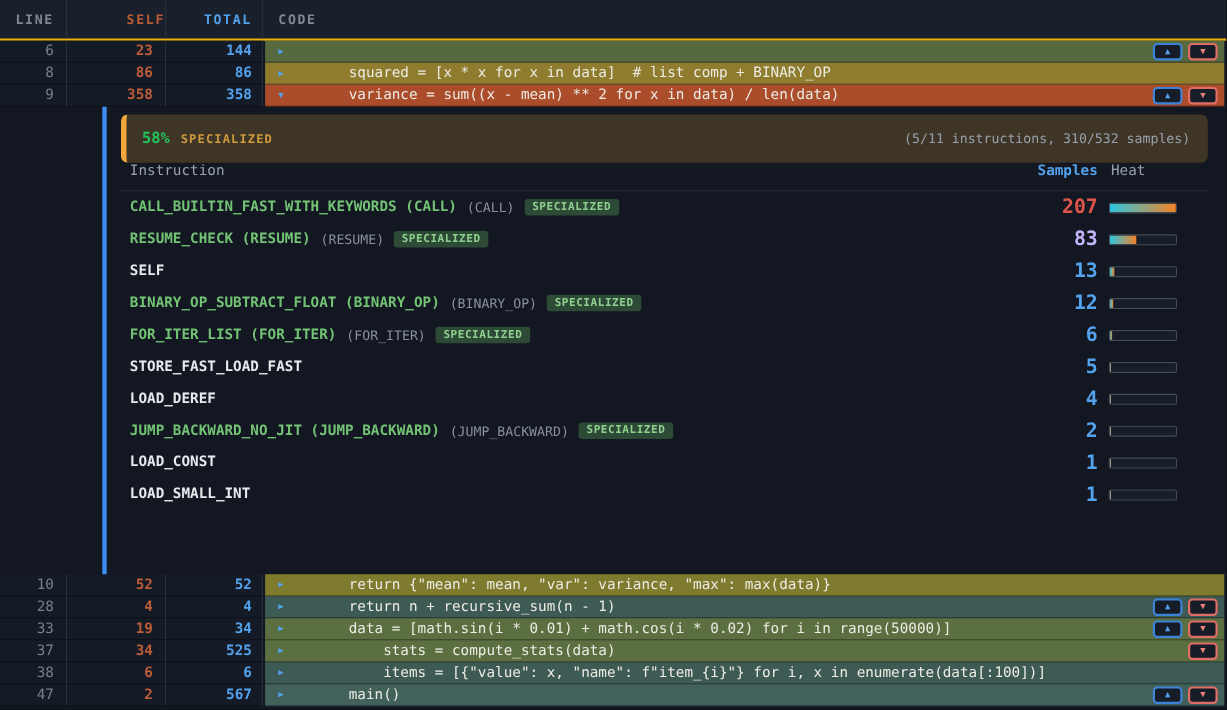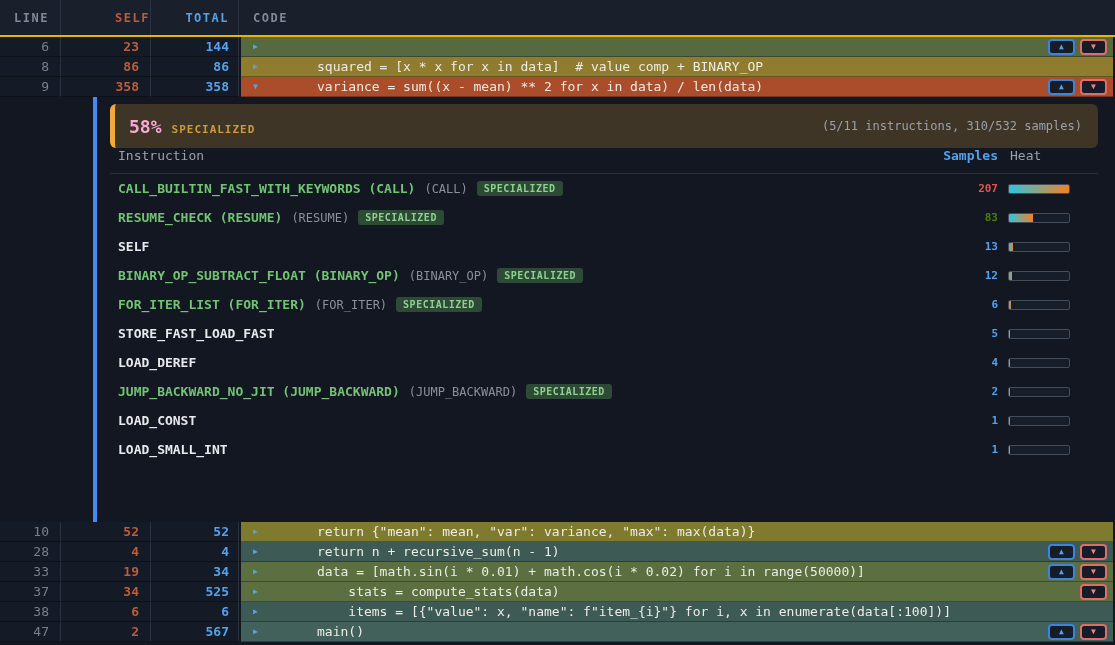--- a/index.html
+++ b/index.html
@@ -32,37 +32,37 @@
   .btn{width:27px;height:16px;border-radius:4px;background:#161c28;display:flex;align-items:center;
        justify-content:center;font-size:8px;line-height:1;padding:0;cursor:pointer;font-family:inherit;box-sizing:border-box;}
   .btn.up{border:2px solid #3d84d6;color:#53a2ed;}
   .btn.down{border:2px solid #e06d66;color:#ed837c;}
   
   .panel{position:relative;height:425px;box-sizing:border-box;padding:7px 17px 0 110px;background:#121722;}
   .accent{position:absolute;left:93px;top:0;bottom:0;width:4px;background:#3f8cf3;}
   .banner{height:44px;box-sizing:border-box;background:#3e3526;border-left:5px solid #f2a93c;border-radius:6px;
           display:flex;align-items:center;justify-content:space-between;padding:0 16px 0 14px;}
   .banner-left{display:flex;align-items:baseline;gap:10px;}
-  .pct{color:#f9a8d4;font-size:18px;font-weight:bold;}
+  .pct{color:#22c55e;font-size:14px;font-weight:bold;}
   .spec-label{color:#cf9a3e;font-size:11px;font-weight:bold;letter-spacing:1px;}
   .meta{color:#98a0ac;font-size:12px;}
   .inst-header{display:flex;padding-bottom:10px;
                border-bottom:1px solid #2a303c;font-size:13px;color:#9aa1ad;}
   .ih-name{flex:1;padding-left:8px;}
   .ih-samples{width:120px;box-sizing:border-box;padding-right:10px;text-align:right;color:#53a2ed;font-weight:bold;}
   .ih-heat{width:90px;box-sizing:border-box;padding-left:2px;}
   .irow{display:flex;align-items:center;height:29px;}
   .i-name{flex:1;padding-left:8px;display:flex;align-items:center;gap:9px;font-size:13px;min-width:0;}
   .opname{font-weight:bold;white-space:nowrap;}
   .opname.spec{color:#72c374;}
   .opname.plain{color:#e7e9ec;}
   .opbase{color:#89909c;font-size:12px;white-space:nowrap;}
   .badge{background:#2c4a36;color:#8fd08f;font-size:10px;font-weight:bold;letter-spacing:0.5px;
          padding:2px 7px;border-radius:3px;white-space:nowrap;}
-  .i-samples{width:120px;box-sizing:border-box;padding-right:10px;text-align:right;font-size:11px;font-weight:bold;}
+  .i-samples{width:120px;box-sizing:border-box;padding-right:10px;text-align:right;font-size:18px;font-weight:bold;}
   .i-heat{width:90px;box-sizing:border-box;display:flex;}
   .track{width:60px;height:8px;border:1px solid #444b59;border-radius:2px;overflow:hidden;background:#171d29;}
   .fill{height:100%;min-width:1px;background:linear-gradient(90deg,#2ec5e0,#f08224);}
 </style>
 </head>
 <body>
 
 <div class="app">
 
   <div class="thead">
@@ -84,21 +84,21 @@
         <button class="btn down">▼</button>
       </span>
     </div>
   </div>
       <div class="crow">
     <div class="c-num c-line">8</div>
     <div class="c-num c-self">86</div>
     <div class="c-num c-total">86</div>
     <div class="c-code" style="background: rgb(143, 124, 46);">
       <span class="disc">▶</span>
-      <span class="codetext">squared = [x * x for x in data]  # value comp + BINARY_OP</span>
+      <span class="codetext">squared = [x * x for x in data]  # list comp + BINARY_OP</span>
 
     </div>
   </div>
       <div class="crow">
     <div class="c-num c-line">9</div>
     <div class="c-num c-self">358</div>
     <div class="c-num c-total">358</div>
     <div class="c-code" style="background: rgb(171, 76, 43);">
       <span class="disc">▼</span>
       <span class="codetext">variance = sum((x - mean) ** 2 for x in data) / len(data)</span>
@@ -137,21 +137,21 @@
         <div class="fill" style="width: 100%;"></div>
       </div>
     </div>
   </div>
         <div class="irow">
     <div class="i-name">
       <span class="opname spec">RESUME_CHECK (RESUME)</span>
       <span class="opbase">(RESUME)</span>
       <span class="badge">SPECIALIZED</span>
     </div>
-    <div class="i-samples" style="color: #4d7c0f;">83</div>
+    <div class="i-samples" style="color: #c4b5fd;">83</div>
     <div class="i-heat">
       <div class="track">
         <div class="fill" style="width: 40.0966%;"></div>
       </div>
     </div>
   </div>
         <div class="irow">
     <div class="i-name">
       <span class="opname plain">SELF</span>
 

